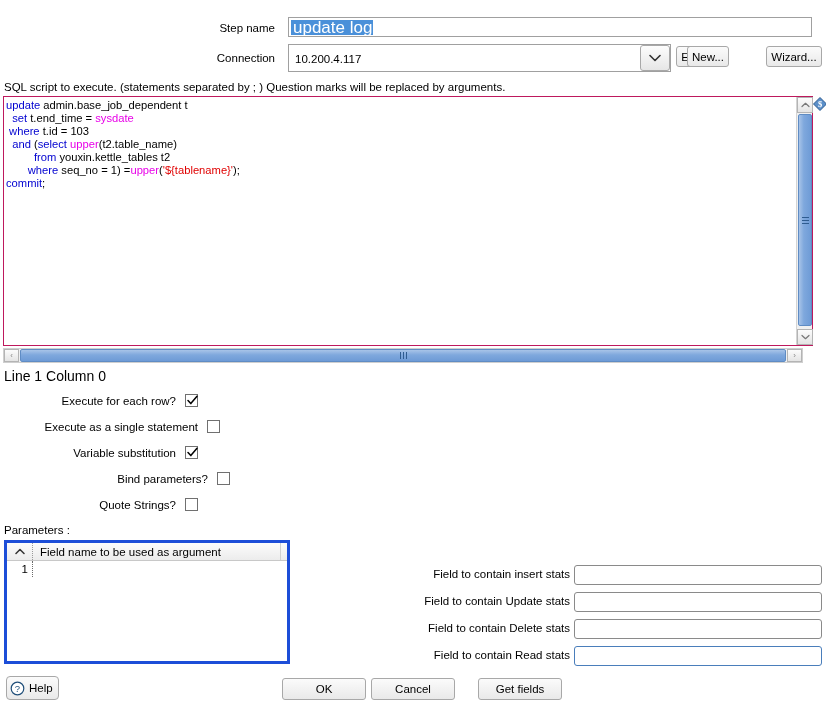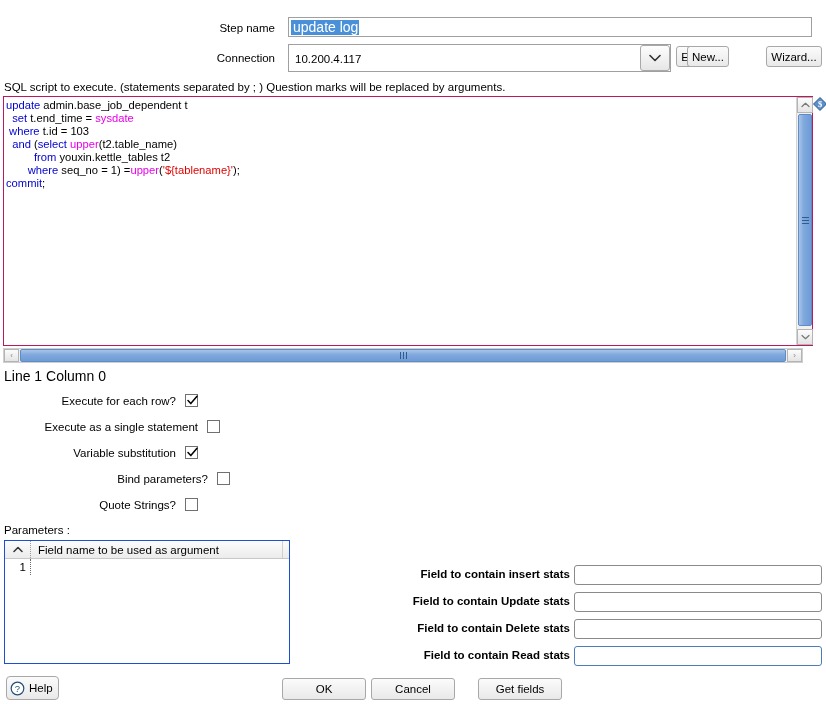--- a/index.html
+++ b/index.html
@@ -36,21 +36,21 @@
     background: #ffffff;
     box-sizing: border-box;
     padding: 0 0 0 2px;
     display: flex;
     align-items: center;
   }
   #stepname-input .sel {
     background: #4a90d9;
     color: #ffffff;
     padding: 1px 1px 1px 2px;
-    font-size: 14px;
+    font-size: 17px;
     line-height: 13px;
   }
 
   
   #connection-label { left: 150px; top: 52px; width: 125px; }
   #connection-combo {
     position: absolute;
     left: 288px; top: 44px;
     width: 383px; height: 28px;
     border: 1px solid #a0a0a0;
@@ -225,21 +225,21 @@
   #cb-varsub     { left: 0px; top: 446px; width: 198px; }
   #cb-bind       { left: 0px; top: 472px; width: 198px; padding-left: 32px; }
   #cb-quote      { left: 0px; top: 498px; width: 198px; }
 
   
   #params-label { position: absolute; left: 4px; top: 524px; font-size: 11.5px; }
   #params-table {
     position: absolute;
     left: 4px; top: 540px;
     width: 286px; height: 124px;
-    border: 1px solid #1d4ed8;
+    border: 3px solid #1d4ed8;
     background: #ffffff;
     box-sizing: border-box;
   }
   #params-header {
     position: relative;
     height: 18px;
     background: linear-gradient(to bottom, #fcfcfc, #ececec);
     border-bottom: 1px solid #c8c8c8;
     box-sizing: border-box;
   }
@@ -278,21 +278,20 @@
   }
 
   
   .stat-row { position: absolute; height: 20px; }
   .stat-label {
     position: absolute;
     right: 252px; top: 3px;
     white-space: nowrap;
     text-align: center;
     font-size: 11.5px;
-    font-weight: bold;
   }
   .stat-input {
     position: absolute;
     right: 0px; top: 0px;
     width: 248px; height: 20px;
     border: 1px solid #8a8a8a;
     border-radius: 3px;
     background: #ffffff;
     box-sizing: border-box;
     padding: 0 4px;

